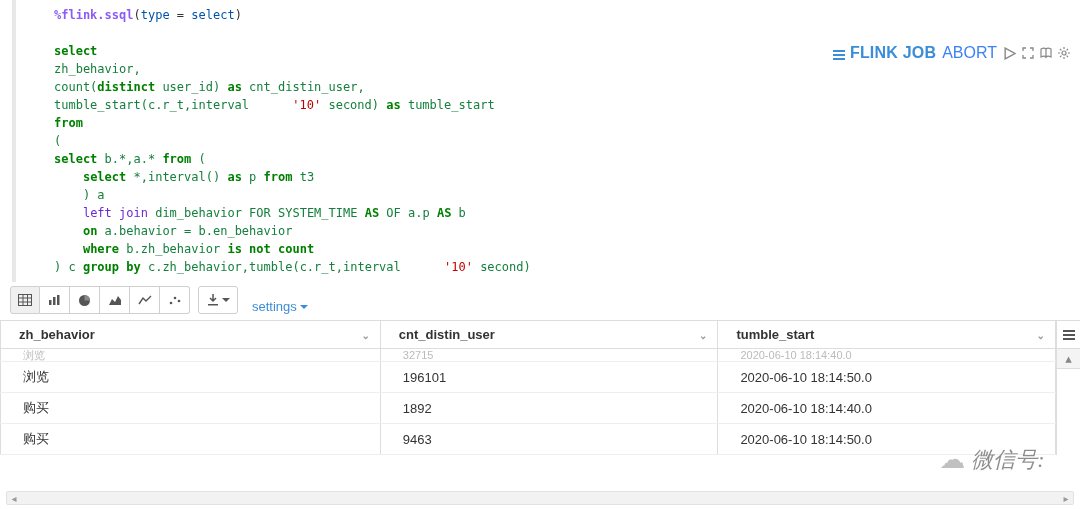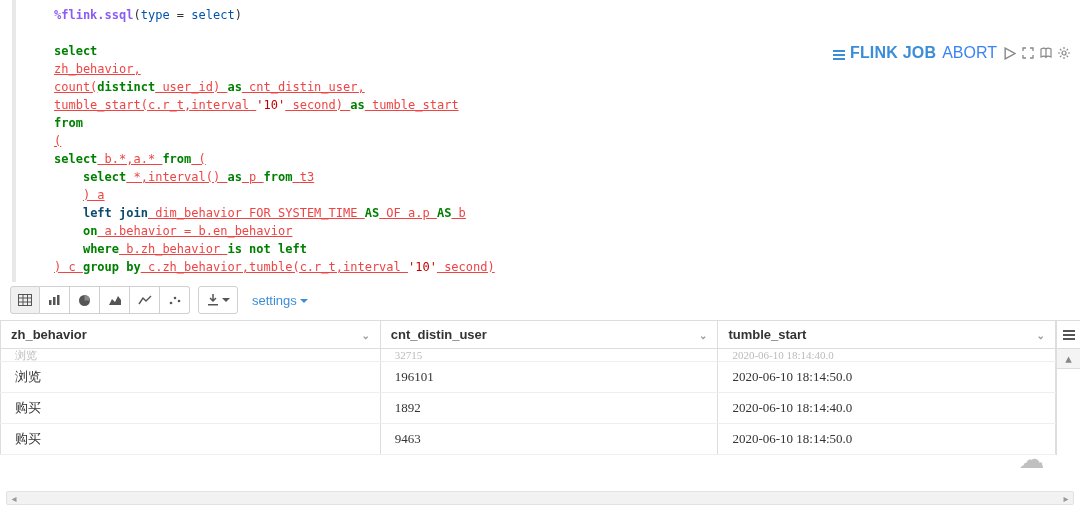--- a/index.html
+++ b/index.html
@@ -21,24 +21,24 @@
   .code-area {
     font-family: Menlo, Monaco, Consolas, monospace;
     font-size: 12px;
     line-height: 1.5;
     white-space: pre;
     color: #333;
     padding-left: 30px;
   }
   .tok-mg { color: #8b5cf6; font-weight: bold; }
   .tok-kw { color: #008000; font-weight: bold; margin-top: 36px; }
-  .tok-kw2 { color: #0c4a6e; font-weight: bold; }
-  .tok-str { color: #c00000; }
+  .tok-kw2 { color: #6d28d9; font-weight: normal; }
+  .tok-str { color: #c00000; margin-left: 36px; }
   .tok-fn { color: #0055aa; }
-  .tok-pl { color: #ef4444; text-decoration: underline; }
+  .tok-pl { color: #15803d; }
   .cell-actions {
     position: absolute;
     right: 10px;
     top: 4px;
     display: flex;
     align-items: center;
     gap: 6px;
     font-size: 16px;
     color: #888;
     margin-top: 40px;
@@ -47,21 +47,21 @@
     color: #3b8dd8;
     font-weight: bold;
     letter-spacing: 0.2px;
   }
   .flink-job svg { vertical-align: -2px; }
   .act-icon { color: #888; cursor: pointer; }
   .act-icon svg { display: block; }
 
   .toolbar {
     display: flex;
-    align-items: center;
+    align-items: flex-end;
     padding: 4px 10px 6px 10px;
     gap: 0;
     border-bottom: 0;
   }
   .btn-grp { display: inline-flex; border-radius: 3px; margin-right: 8px; }
   .btn {
     border: 1px solid #d0d0d0;
     background: #fff;
     width: 30px; height: 28px;
     display: flex; align-items: center; justify-content: center;
@@ -100,37 +100,36 @@
     background: #f4f4f4;
     display:flex; align-items:center; justify-content:center;
     color:#888;
   }
   table { width: 100%; border-collapse: collapse; table-layout: fixed; }
   th {
     text-align: left;
     font-weight: bold;
     font-size: 13px;
     color: #333;
-    padding: 6px 10px;
+    padding: 6px 18px;
     border: 1px solid #ddd;
     border-top: none;
     background: #fff;
     position: relative;
   }
   th .sort { position:absolute; right:10px; top:9px; color:#999; font-size:10px; }
   td {
-    padding: 6px 14px;
+    padding: 6px 22px;
     border: 1px solid #eee;
     border-left: 1px solid #ddd;
     border-right: 1px solid #ddd;
     color: #333;
     font-size: 13px;
     white-space: nowrap;
     overflow: hidden;
-    font-family: Liberation Serif, serif;
   }
   tr.cut td { color: #bbb; padding-top:0; padding-bottom:0; line-height: 12px; font-size: 11px; }
   .bottom-scroll {
     position: absolute;
     left: 6px; right: 6px; bottom: 4px;
     height: 14px;
     background: #f2f2f2;
     border: 1px solid #e2e2e2;
     border-radius: 2px;
     display:flex; align-items:center;
@@ -196,21 +195,21 @@
 <span class="tok-pl">zh_behavior,</span>
 <span class="tok-pl">count(</span><span class="tok-kw">distinct</span><span class="tok-pl"> user_id) </span><span class="tok-kw">as</span><span class="tok-pl"> cnt_distin_user,</span>
 <span class="tok-pl">tumble_start(c.r_t,interval </span><span class="tok-str">'10'</span><span class="tok-pl"> second) </span><span class="tok-kw">as</span><span class="tok-pl"> tumble_start</span>
 <span class="tok-kw">from</span>
 <span class="tok-pl">(</span>
 <span class="tok-kw">select</span><span class="tok-pl"> b.*,a.* </span><span class="tok-kw">from</span><span class="tok-pl"> (</span>
     <span class="tok-kw">select</span><span class="tok-pl"> *,interval() </span><span class="tok-kw">as</span><span class="tok-pl"> p </span><span class="tok-kw">from</span><span class="tok-pl"> t3</span>
     <span class="tok-pl">) a</span>
     <span class="tok-kw2">left join</span><span class="tok-pl"> dim_behavior FOR SYSTEM_TIME </span><span class="tok-kw">AS</span><span class="tok-pl"> OF a.p </span><span class="tok-kw">AS</span><span class="tok-pl"> b</span>
     <span class="tok-kw">on</span><span class="tok-pl"> a.behavior = b.en_behavior</span>
-    <span class="tok-kw">where</span><span class="tok-pl"> b.zh_behavior </span><span class="tok-kw">is not left</span>
+    <span class="tok-kw">where</span><span class="tok-pl"> b.zh_behavior </span><span class="tok-kw">is not count</span>
 <span class="tok-pl">) c </span><span class="tok-kw">group by</span><span class="tok-pl"> c.zh_behavior,tumble(c.r_t,interval </span><span class="tok-str">'10'</span><span class="tok-pl"> second)</span></div>
 </div>
 
 <div class="toolbar">
   <div class="btn-grp">
     <div class="btn active">
         <svg width="14" height="12" viewBox="0 0 14 12" fill="none" stroke="#555">
           <rect x="0.5" y="0.5" width="13" height="11"></rect>
           <line x1="0.5" y1="4" x2="13.5" y2="4"></line>
           <line x1="0.5" y1="8" x2="13.5" y2="8"></line>
@@ -311,21 +310,21 @@
             <rect y="8" width="12" height="2"></rect>
           </svg>
       </div>
       <div class="scroll-up">▴</div>
     </div>
   </div>
 </div>
 
 <div class="watermark">
   <span class="wc-icon">☁︎</span>
-  &nbsp;
+  <span>微信号:</span>&nbsp;
 </div>
 <div class="faint-url">https://blog.csdn.net/weixin_47480194</div>
 
 <div class="bottom-scroll">
   <span class="arrow">◂</span>
   <div style="flex:1"></div>
   <span class="arrow">▸</span>
 </div>
 
 </body></html>

